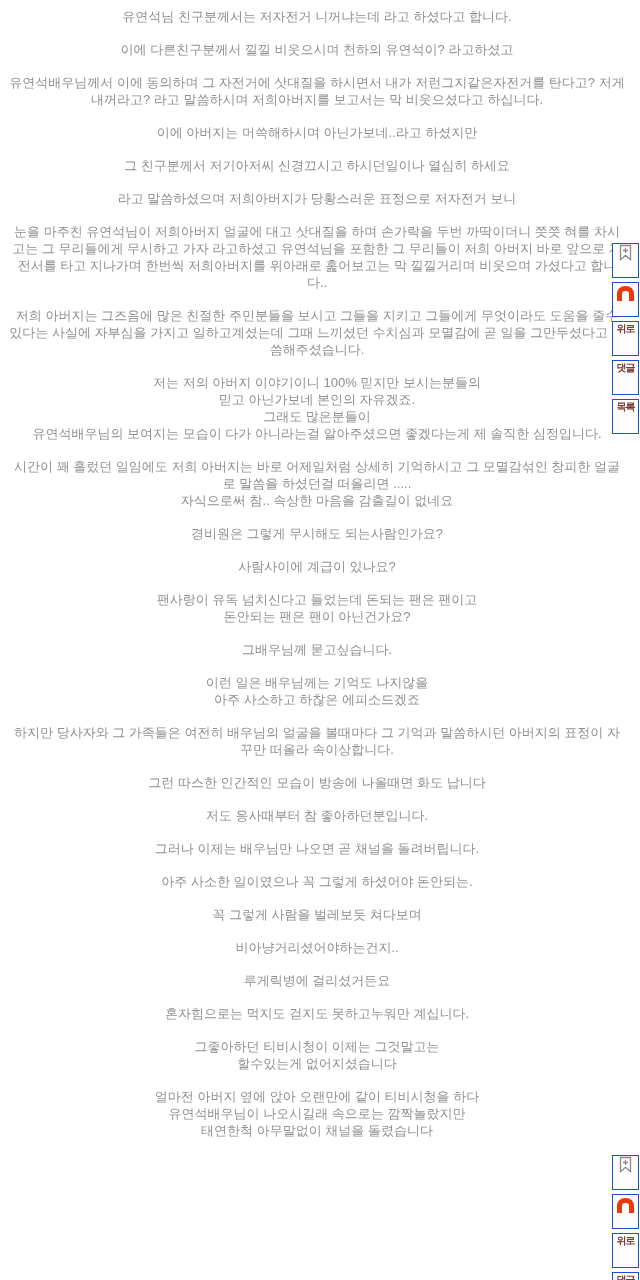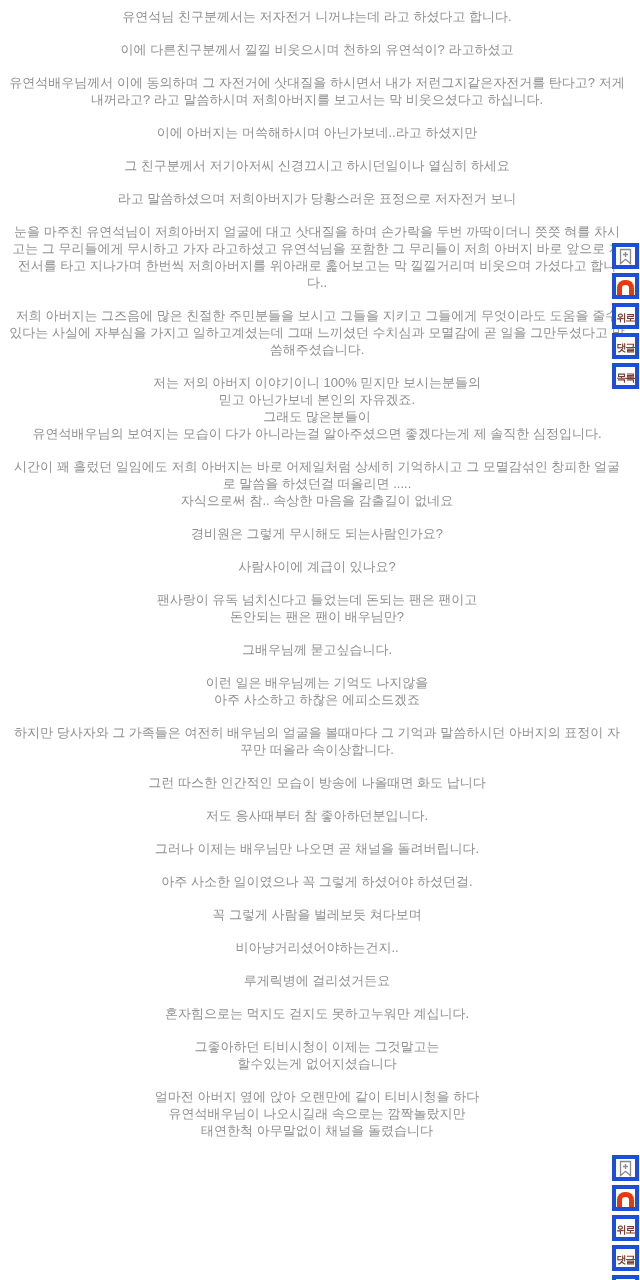--- a/index.html
+++ b/index.html
@@ -25,24 +25,24 @@
     position:absolute;
     right:1px;
     width:27px;
     display:flex;
     flex-direction:column;
     gap:4px;
     z-index:5;
   }
   .qm-btn{
     box-sizing:border-box;
-    width:27px;height:26px;
+    width:27px;height:35px;
     background:#fdfdfd;
-    border:4px solid #1d4ed8;
-    display:flex;align-items:flex-end;justify-content:center;
+    border:1px solid #1d4ed8;
+    display:flex;align-items:flex-start;justify-content:center;
     cursor:pointer;
     overflow:hidden;
   }
   .qm-btn.text{
     font-size:10px;
     letter-spacing:-1px;
     color:#7d3c33;
     font-weight:bold;
   }
   .n-shape{
@@ -93,21 +93,21 @@
       <div class="line">자식으로써 참.. 속상한 마음을 감출길이 없네요</div>
     </div>
     <div class="para">
       <div class="line">경비원은 그렇게 무시해도 되는사람인가요?</div>
     </div>
     <div class="para">
       <div class="line">사람사이에 계급이 있나요?</div>
     </div>
     <div class="para">
       <div class="line">팬사랑이 유독 넘치신다고 들었는데 돈되는 팬은 팬이고</div>
-      <div class="line">돈안되는 팬은 팬이 배우님만?</div>
+      <div class="line">돈안되는 팬은 팬이 아닌건가요?</div>
     </div>
     <div class="para">
       <div class="line">그배우님께 묻고싶습니다.</div>
     </div>
     <div class="para">
       <div class="line">이런 일은 배우님께는 기억도 나지않을</div>
       <div class="line">아주 사소하고 하찮은 에피소드겠죠</div>
     </div>
     <div class="para">
       <div class="line">하지만 당사자와 그 가족들은 여전히 배우님의 얼굴을 볼때마다 그 기억과 말씀하시던 아버지의 표정이 자꾸만 떠올라 속이상합니다.</div>
@@ -115,21 +115,21 @@
     <div class="para">
       <div class="line">그런 따스한 인간적인 모습이 방송에 나올때면 화도 납니다</div>
     </div>
     <div class="para">
       <div class="line">저도 응사때부터 참 좋아하던분입니다.</div>
     </div>
     <div class="para">
       <div class="line">그러나 이제는 배우님만 나오면 곧 채널을 돌려버립니다.</div>
     </div>
     <div class="para">
-      <div class="line">아주 사소한 일이였으나 꼭 그렇게 하셨어야 하셨던걸.</div>
+      <div class="line">아주 사소한 일이였으나 꼭 그렇게 하셨어야 돈안되는.</div>
     </div>
     <div class="para">
       <div class="line">꼭 그렇게 사람을 벌레보듯 쳐다보며</div>
     </div>
     <div class="para">
       <div class="line">비아냥거리셨어야하는건지..</div>
     </div>
     <div class="para">
       <div class="line">루게릭병에 걸리셨거든요</div>
     </div>

